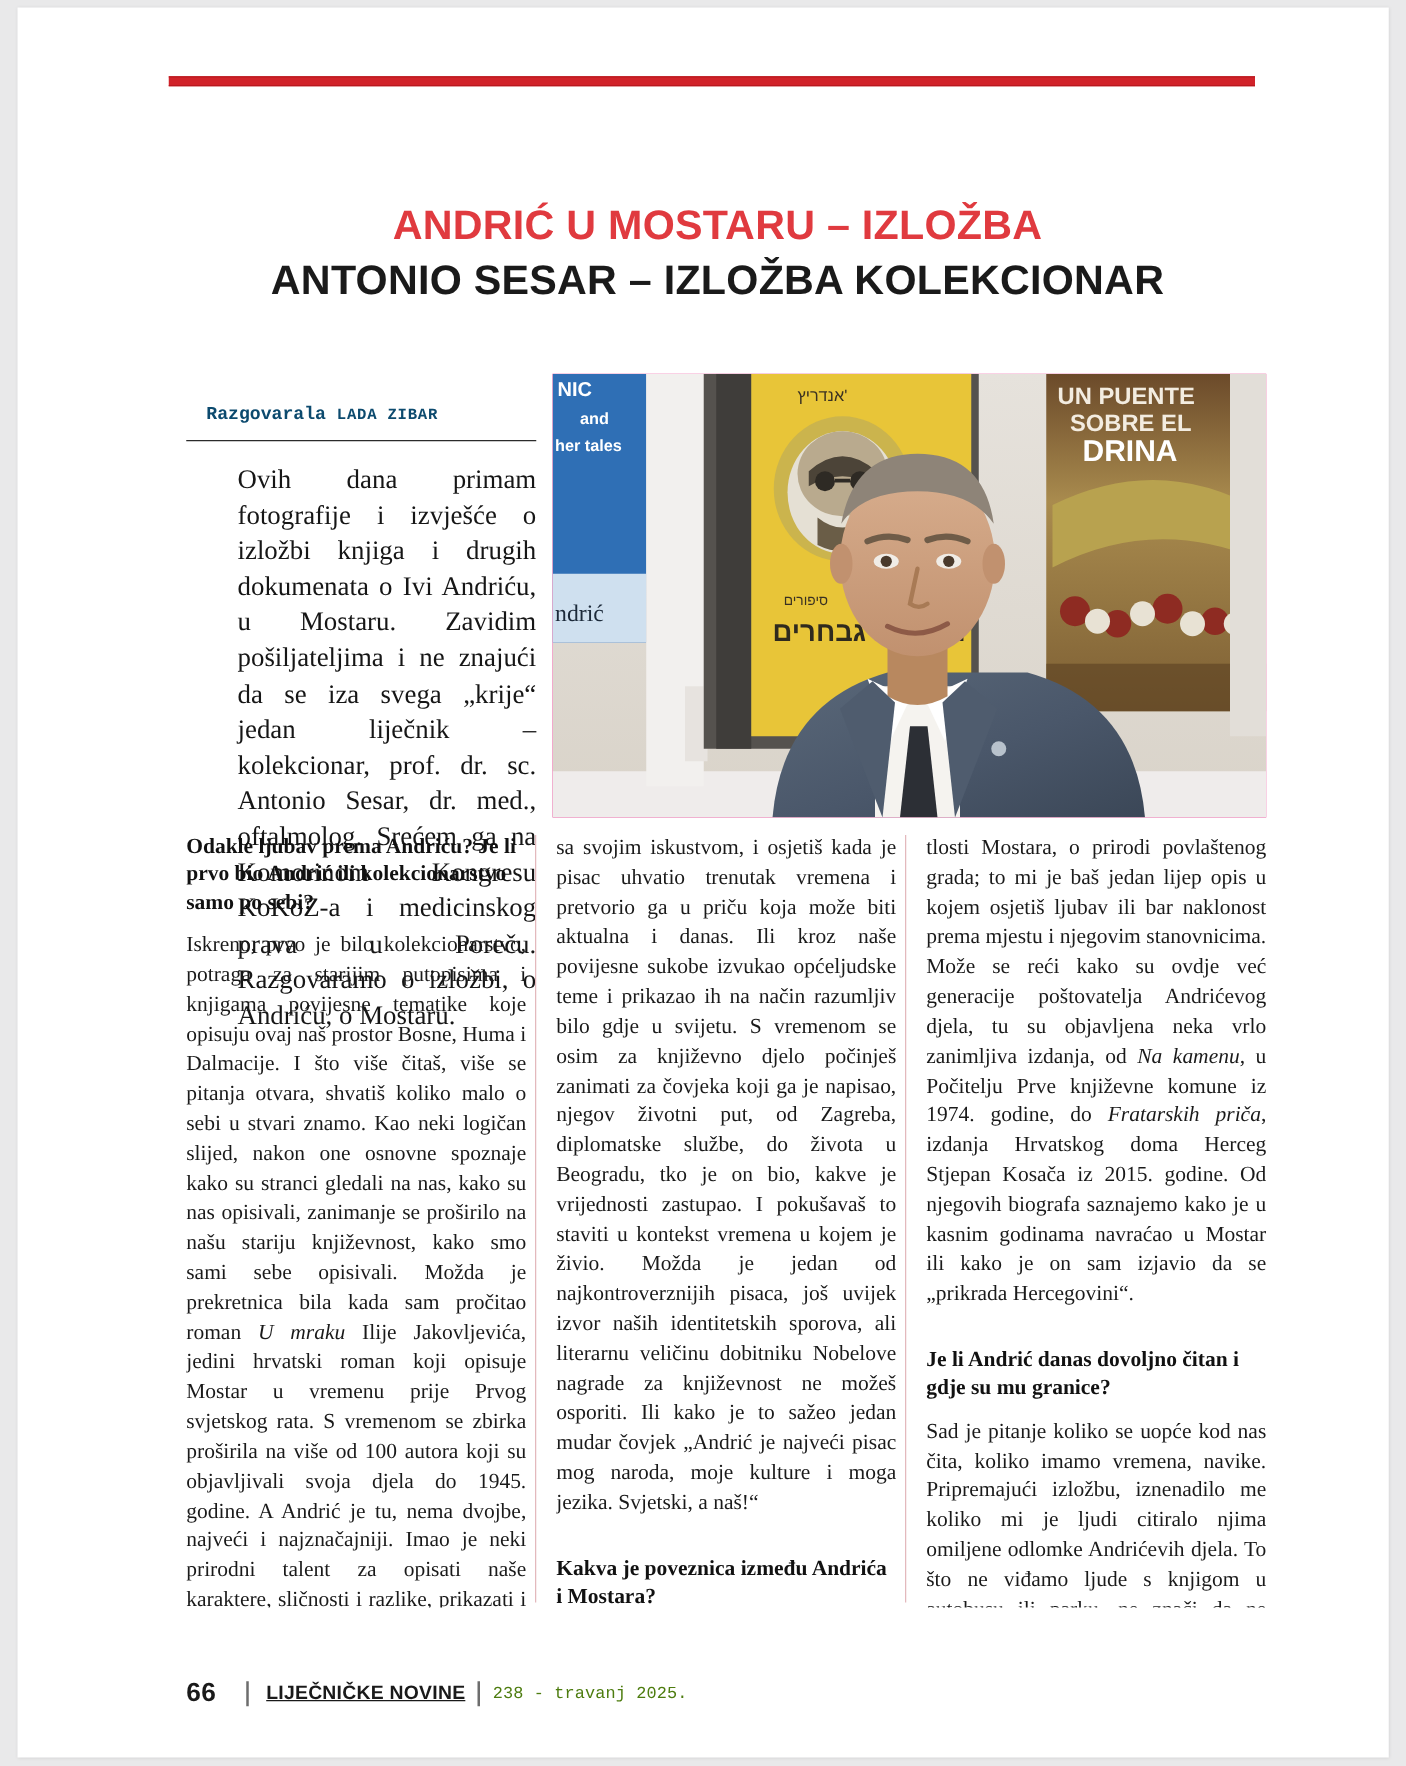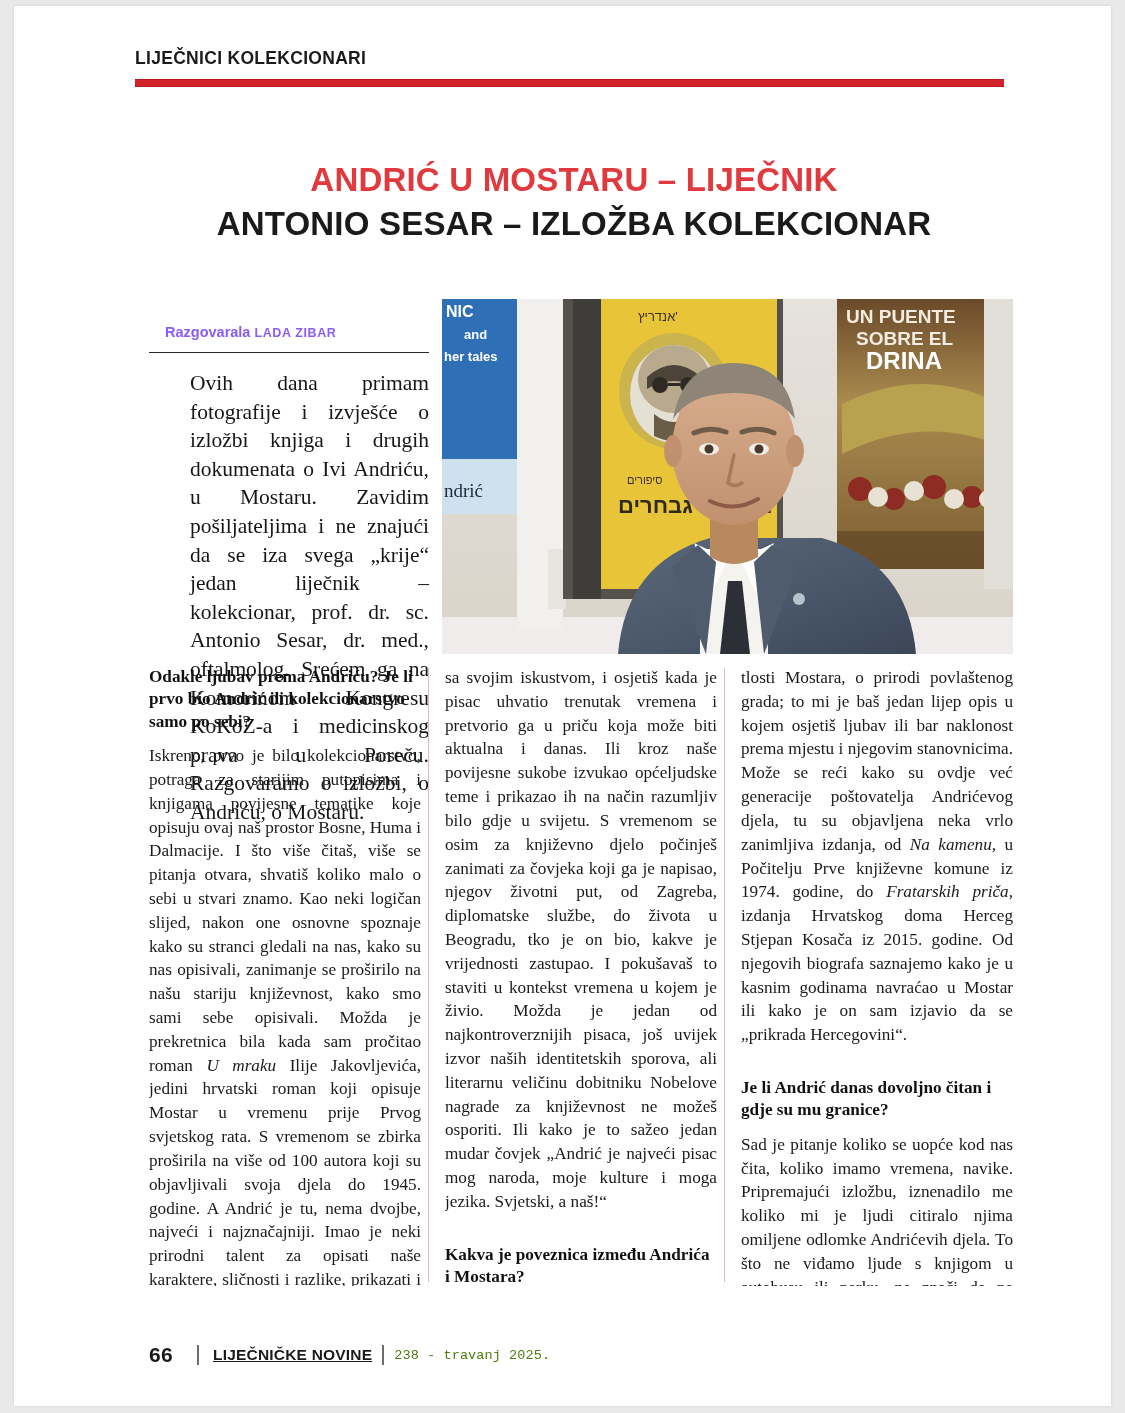--- a/index.html
+++ b/index.html
@@ -74,24 +74,24 @@
     white-space: nowrap;
   }
   
   .lead-col {
     position: absolute;
     left: 135px;
     top: 318px;
     width: 280px;
   }
   .byline {
-    font-family: Liberation Sans, sans-serif;
+    font-family: Liberation Mono, monospace;
     font-size: 14.5px;
     font-weight: bold;
-    color: #8b5cf6;
+    color: #0c4a6e;
     padding-left: 16px;
     padding-bottom: 12px;
   }
   .byline .author {
     font-size: 12.5px;
     letter-spacing: 0.6px;
   }
   .byline-rule {
     height: 1px;
     background: #2b2b2b;
@@ -208,26 +208,25 @@
     color: #4d7c0f;
     letter-spacing: 0.1px;
   }
 </style>
 </head>
 <body>
 
 <div class="page">
 
   <div class="kicker-wrap">
-    <div class="kicker">LIJEČNICI KOLEKCIONARI</div>
     <div class="kicker-rule"></div>
   </div>
 
   <div class="title-block">
-    <div class="title-main">ANDRIĆ U MOSTARU – LIJEČNIK</div>
+    <div class="title-main">ANDRIĆ U MOSTARU – IZLOŽBA</div>
     <div class="title-sub">ANTONIO SESAR – IZLOŽBA KOLEKCIONAR</div>
   </div>
 
   <div class="lead-col">
     <div class="byline">
       <span>Razgovarala</span>
       <span class="author">LADA ZIBAR</span>
     </div>
     <div class="byline-rule"></div>
     <div class="lead-text">Ovih dana primam fotografije i izvješće o izložbi knjiga i drugih dokumenata o Ivi Andriću, u Mostaru. Zavidim pošiljateljima i ne znajući da se iza svega „krije“ jedan liječnik – kolekcionar, prof. dr. sc. Antonio Sesar, dr. med., oftalmolog. Srećem ga na Komorinom Kongresu KoKoZ-a i medicinskog prava u Poreču. Razgovaramo o izložbi, o Andriću, o Mostaru.</div>

